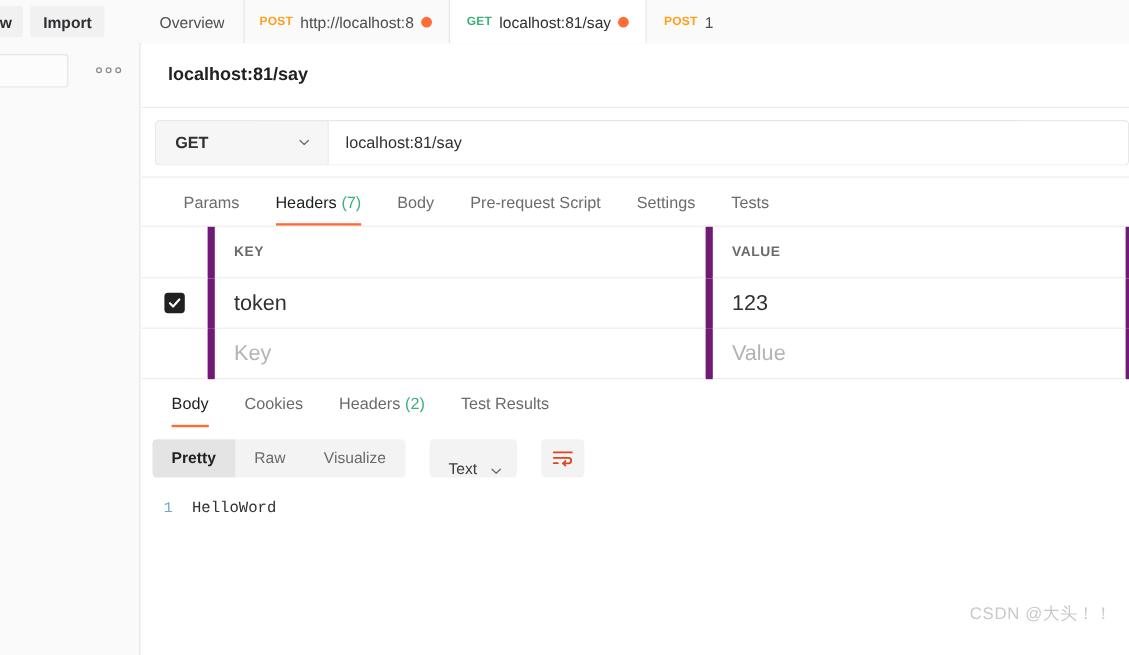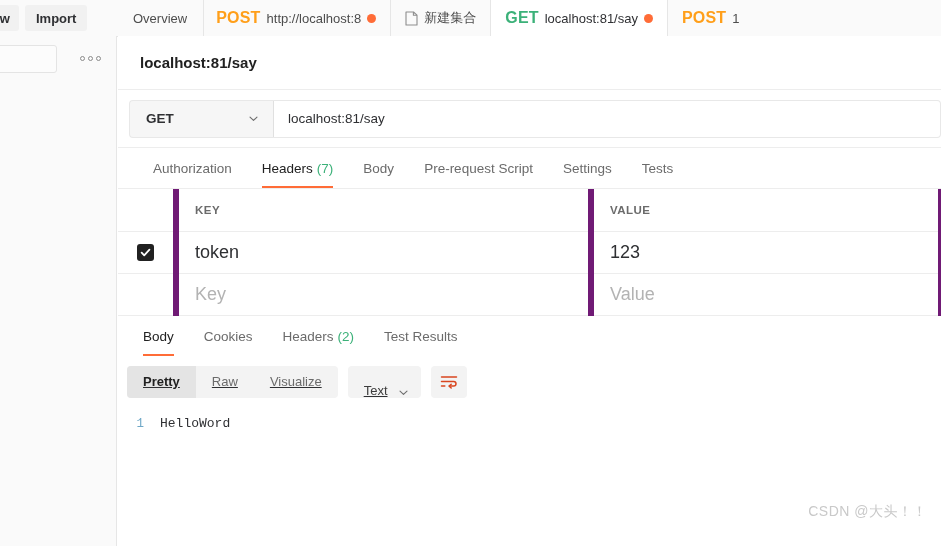--- a/index.html
+++ b/index.html
@@ -85,21 +85,21 @@
     font-size: 13px;
     white-space: nowrap;
     cursor: pointer;
     position: relative;
   }
   .tab.active {
     background: #ffffff;
     color: #2f3033;
   }
   .tab .method {
-    font-size: 16px;
+    font-size: 10px;
     font-weight: bold;
     letter-spacing: .2px;
   }
   .m-post { color: #ff9f1a; }
   .m-get  { color: #3cb179; }
   .tab .tname {
     color: #4d4d4d;
     max-width: 160px;
     overflow: hidden;
     text-overflow: clip;
@@ -336,24 +336,23 @@
     position: absolute;
     left: 15px; right: 15px; bottom: 0;
     height: 2px;
     background: #ff6c37;
   }
 
   .bodybar {
     height: 52px;
     display: flex;
     align-items: center;
-    gap: 10px;
+    gap: 20px;
     padding-left: 9px;
     box-sizing: border-box;
-    text-decoration: underline;
   }
   .segset {
     height: 32px;
     background: #f3f3f3;
     border-radius: 4px;
     display: flex;
     align-items: stretch;
     overflow: hidden;
   }
   .seg {
@@ -442,29 +441,20 @@
       <div class="tab tab-overview">
         <span class="tname">Overview</span>
       </div>
 
       <div class="tab tab-post-first">
         <span class="method m-post">POST</span>
         <span class="tname">http://localhost:8</span>
         <span class="dot-unsaved"></span>
       </div>
 
-      <div class="tab">
-        <span>
-          <svg class="doc-icon" viewBox="0 0 13 15" fill="none" xmlns="http://www.w3.org/2000/svg">
-            <path d="M1 1h7.5L12 4.2V14H1V1z" stroke="#8d8d8d" stroke-width="1.1" fill="none" stroke-linejoin="round"></path>
-            <path d="M8.4 1v3.3H12" stroke="#8d8d8d" stroke-width="1.1" fill="none" stroke-linejoin="round"></path>
-          </svg>
-        </span>
-        <span class="tname">新建集合</span>
-      </div>
 
       <div class="tab active">
         <span class="method m-get">GET</span>
         <span class="tname">localhost:81/say</span>
         <span class="dot-unsaved"></span>
       </div>
 
       <div class="tab tab-clip-right">
         <span class="method m-post">POST</span>
         <span class="tname">1</span>
@@ -495,21 +485,21 @@
           <svg class="chev" viewBox="0 0 12 12" fill="none" xmlns="http://www.w3.org/2000/svg">
             <path d="M2.2 4.4L6 8.1l3.8-3.7" stroke="currentColor" stroke-width="1.2" stroke-linecap="round" stroke-linejoin="round"></path>
           </svg>
         </span>
       </div>
       <div class="url-input" title="Enter request URL">localhost:81/say</div>
     </div>
 
     <div class="reqtabs">
       <div class="rtab">
-        <span>Authorization</span>
+        <span>Params</span>
       </div>
       <div class="rtab active">
         <span>Headers</span>
         <span class="count-green">(7)</span>
       </div>
       <div class="rtab">
         <span>Body</span>
       </div>
       <div class="rtab">
         <span>Pre-request Script</span>

